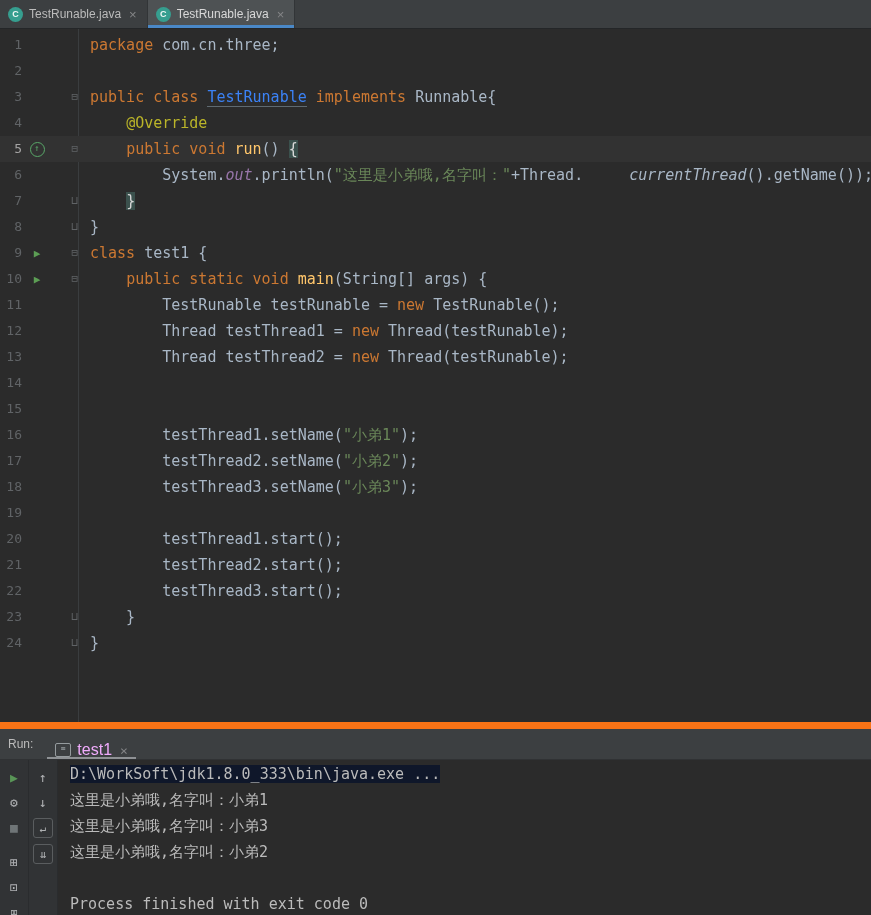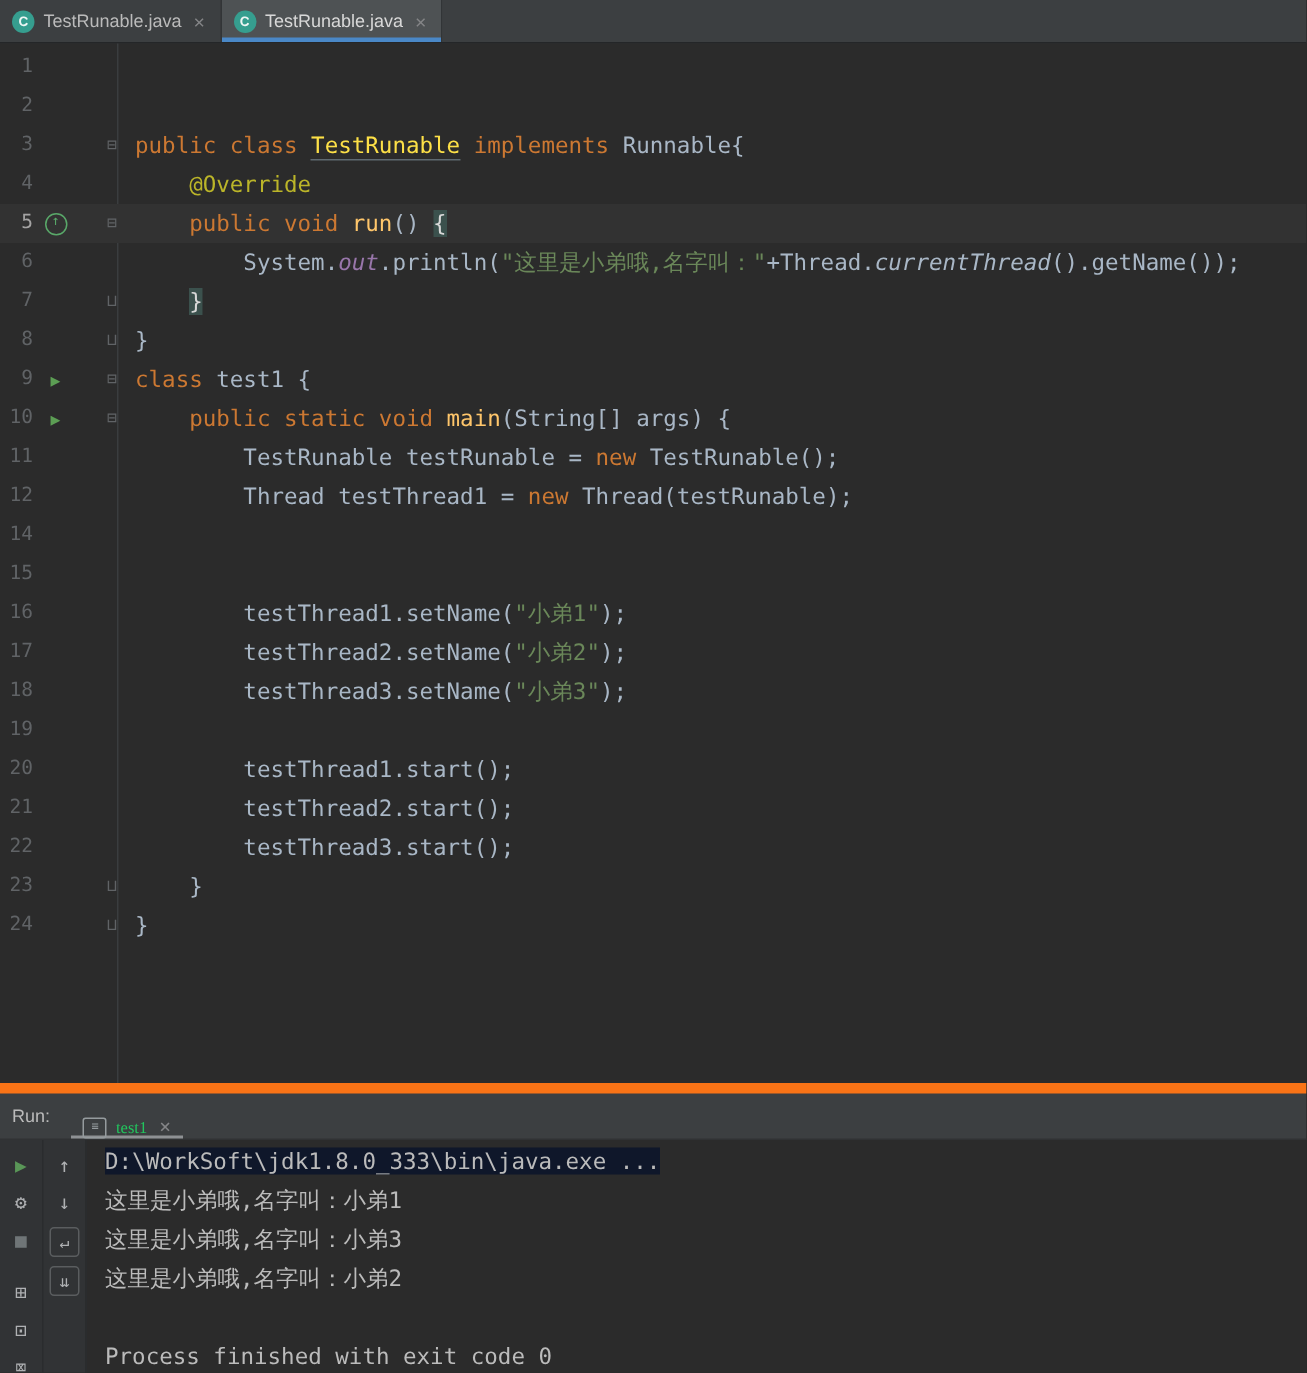--- a/index.html
+++ b/index.html
@@ -26,33 +26,33 @@
   .override-badge{width:13px;height:13px;border:1px solid #59a869;border-radius:50%;color:#59a869;font-size:9px;
        line-height:11px;text-align:center;}
   .fslot{width:26px;flex:none;text-align:right;padding-right:4px;color:#606366;font-size:11px;z-index:1;}
   .ctext{padding-left:8px;}
   .tk-kw{color:#cc7832;}
   .tk-pl{color:#a9b7c6;}
   .tk-str{color:#6a8759;}
   .tk-ann{color:#bbb529;}
   .tk-fn{color:#ffc66b;}
   .tk-field{color:#9876aa;font-style:italic;text-align:right;}
-  .tk-sm{color:#a9b7c6;font-style:italic;}
-  .tk-clsu{color:#fde047;border-bottom:1px solid #5f6a71;}
+  .tk-sm{color:#a9b7c6;font-style:italic;margin-left:46px;}
+  .tk-clsu{color:#3b82f6;border-bottom:1px solid #5f6a71;}
   .tk-brace{color:#d8d8d8;background:#3b514d;}
 
   
   .run-panel{height:197px;display:flex;flex-direction:column;}
   .run-header{height:30px;flex:none;background:#3c3f41;display:flex;align-items:flex-end;
        border-top:7px solid #f97316;border-bottom:1px solid #303234;}
   .run-label{font-family:"Liberation Sans",sans-serif;font-size:12px;color:#bbbbbb;padding:0 14px 0 8px;align-self:center;}
   .run-tab{display:flex;align-items:center;gap:6px;padding:0 8px;box-shadow:inset 0 -2px 0 #8e9194;}
   .console-tab-icon{width:14px;height:12px;border:1px solid #959b9e;border-radius:2px;color:#959b9e;font-size:8px;
        line-height:10px;text-align:center;}
-  .run-tab-label{font-family:Liberation Serif, serif;font-size:11px;color:#22c55e;}
+  .run-tab-label{font-family:Liberation Sans, sans-serif;font-size:16px;color:#f0abfc;}
   .run-content{flex:1;display:flex;min-height:0;}
   .tcol{width:28px;flex:none;background:#313335;display:flex;flex-direction:column;align-items:center;padding-top:5px;}
   .tcol + .tcol{border-left:1px solid #2a2c2e;}
   .ticon{width:26px;height:25px;flex:none;display:flex;align-items:center;justify-content:center;font-size:13px;}
   .ticon.boxed{width:18px;height:18px;border:1px solid #5a5d5f;border-radius:3px;font-size:11px;margin:3px 0;}
   .ticon.gap{margin-top:10px;}
   .console{flex:1;background:#2b2b2b;border-left:1px solid #2a2c2e;padding:1px 0 0 12px;font-size:15px;
        line-height:26px;color:#bbbbbb;overflow:hidden;}
   .console-line{min-height:26px;white-space:pre;}
   .sel{background:#0f172a;}
@@ -70,32 +70,33 @@
     </div>
     <div class="tab active">
       <span class="class-icon">C</span>
       <span>TestRunable.java</span>
       <span class="tab-close">×</span>
     </div>
   </div>
 
   <div class="editor">
     <div>
-        <div class="code-line"><span class="lnum">1</span><span class="gslot"></span><span class="fslot"></span></div>
+        <div class="code-line"><span class="lnum">1</span><span class="gslot"></span><span class="fslot"></span><span class="ctext"><span class="tk-kw">package </span><span class="tk-pl">com.cn.three;</span></span></div>
         <div class="code-line"><span class="lnum">2</span><span class="gslot"></span><span class="fslot"></span><span class="ctext"></span></div>
         <div class="code-line"><span class="lnum">3</span><span class="gslot"></span><span class="fslot">⊟</span><span class="ctext"><span class="tk-kw">public class </span><span class="tk-clsu">TestRunable</span><span class="tk-pl"> </span><span class="tk-kw">implements </span><span class="tk-pl">Runnable{</span></span></div>
         <div class="code-line"><span class="lnum">4</span><span class="gslot"></span><span class="fslot"></span><span class="ctext"><span class="tk-pl">    </span><span class="tk-ann">@Override</span></span></div>
         <div class="code-line current-line"><span class="lnum">5</span><span class="gslot"><span class="override-badge">↑</span></span><span class="fslot">⊟</span><span class="ctext"><span class="tk-pl">    </span><span class="tk-kw">public void </span><span class="tk-fn">run</span><span class="tk-pl">() </span><span class="tk-brace">{</span></span></div>
         <div class="code-line"><span class="lnum">6</span><span class="gslot"></span><span class="fslot"></span><span class="ctext"><span class="tk-pl">        System.</span><span class="tk-field">out</span><span class="tk-pl">.println(</span><span class="tk-str">"这里是小弟哦,名字叫："</span><span class="tk-pl">+Thread.</span><span class="tk-sm">currentThread</span><span class="tk-pl">().getName());</span></span></div>
         <div class="code-line"><span class="lnum">7</span><span class="gslot"></span><span class="fslot">⊔</span><span class="ctext"><span class="tk-pl">    </span><span class="tk-brace">}</span></span></div>
         <div class="code-line"><span class="lnum">8</span><span class="gslot"></span><span class="fslot">⊔</span><span class="ctext"><span class="tk-pl">}</span></span></div>
         <div class="code-line"><span class="lnum">9</span><span class="gslot"><span class="run-arrow">▶</span></span><span class="fslot">⊟</span><span class="ctext"><span class="tk-kw">class </span><span class="tk-pl">test1 {</span></span></div>
         <div class="code-line"><span class="lnum">10</span><span class="gslot"><span class="run-arrow">▶</span></span><span class="fslot">⊟</span><span class="ctext"><span class="tk-pl">    </span><span class="tk-kw">public static void </span><span class="tk-fn">main</span><span class="tk-pl">(String[] args) {</span></span></div>
         <div class="code-line"><span class="lnum">11</span><span class="gslot"></span><span class="fslot"></span><span class="ctext"><span class="tk-pl">        TestRunable testRunable = </span><span class="tk-kw">new </span><span class="tk-pl">TestRunable();</span></span></div>
         <div class="code-line"><span class="lnum">12</span><span class="gslot"></span><span class="fslot"></span><span class="ctext"><span class="tk-pl">        Thread testThread1 = </span><span class="tk-kw">new </span><span class="tk-pl">Thread(testRunable);</span></span></div>
+        <div class="code-line"><span class="lnum">13</span><span class="gslot"></span><span class="fslot"></span><span class="ctext"><span class="tk-pl">        Thread testThread2 = </span><span class="tk-kw">new </span><span class="tk-pl">Thread(testRunable);</span></span></div>
         <div class="code-line"><span class="lnum">14</span><span class="gslot"></span><span class="fslot"></span></div>
         <div class="code-line"><span class="lnum">15</span><span class="gslot"></span><span class="fslot"></span><span class="ctext"></span></div>
         <div class="code-line"><span class="lnum">16</span><span class="gslot"></span><span class="fslot"></span><span class="ctext"><span class="tk-pl">        testThread1.setName(</span><span class="tk-str">"小弟1"</span><span class="tk-pl">);</span></span></div>
         <div class="code-line"><span class="lnum">17</span><span class="gslot"></span><span class="fslot"></span><span class="ctext"><span class="tk-pl">        testThread2.setName(</span><span class="tk-str">"小弟2"</span><span class="tk-pl">);</span></span></div>
         <div class="code-line"><span class="lnum">18</span><span class="gslot"></span><span class="fslot"></span><span class="ctext"><span class="tk-pl">        testThread3.setName(</span><span class="tk-str">"小弟3"</span><span class="tk-pl">);</span></span></div>
         <div class="code-line"><span class="lnum">19</span><span class="gslot"></span><span class="fslot"></span><span class="ctext"></span></div>
         <div class="code-line"><span class="lnum">20</span><span class="gslot"></span><span class="fslot"></span><span class="ctext"><span class="tk-pl">        testThread1.start();</span></span></div>
         <div class="code-line"><span class="lnum">21</span><span class="gslot"></span><span class="fslot"></span><span class="ctext"><span class="tk-pl">        testThread2.start();</span></span></div>
         <div class="code-line"><span class="lnum">22</span><span class="gslot"></span><span class="fslot"></span><span class="ctext"><span class="tk-pl">        testThread3.start();</span></span></div>
         <div class="code-line"><span class="lnum">23</span><span class="gslot"></span><span class="fslot">⊔</span><span class="ctext"><span class="tk-pl">    }</span></span></div>

